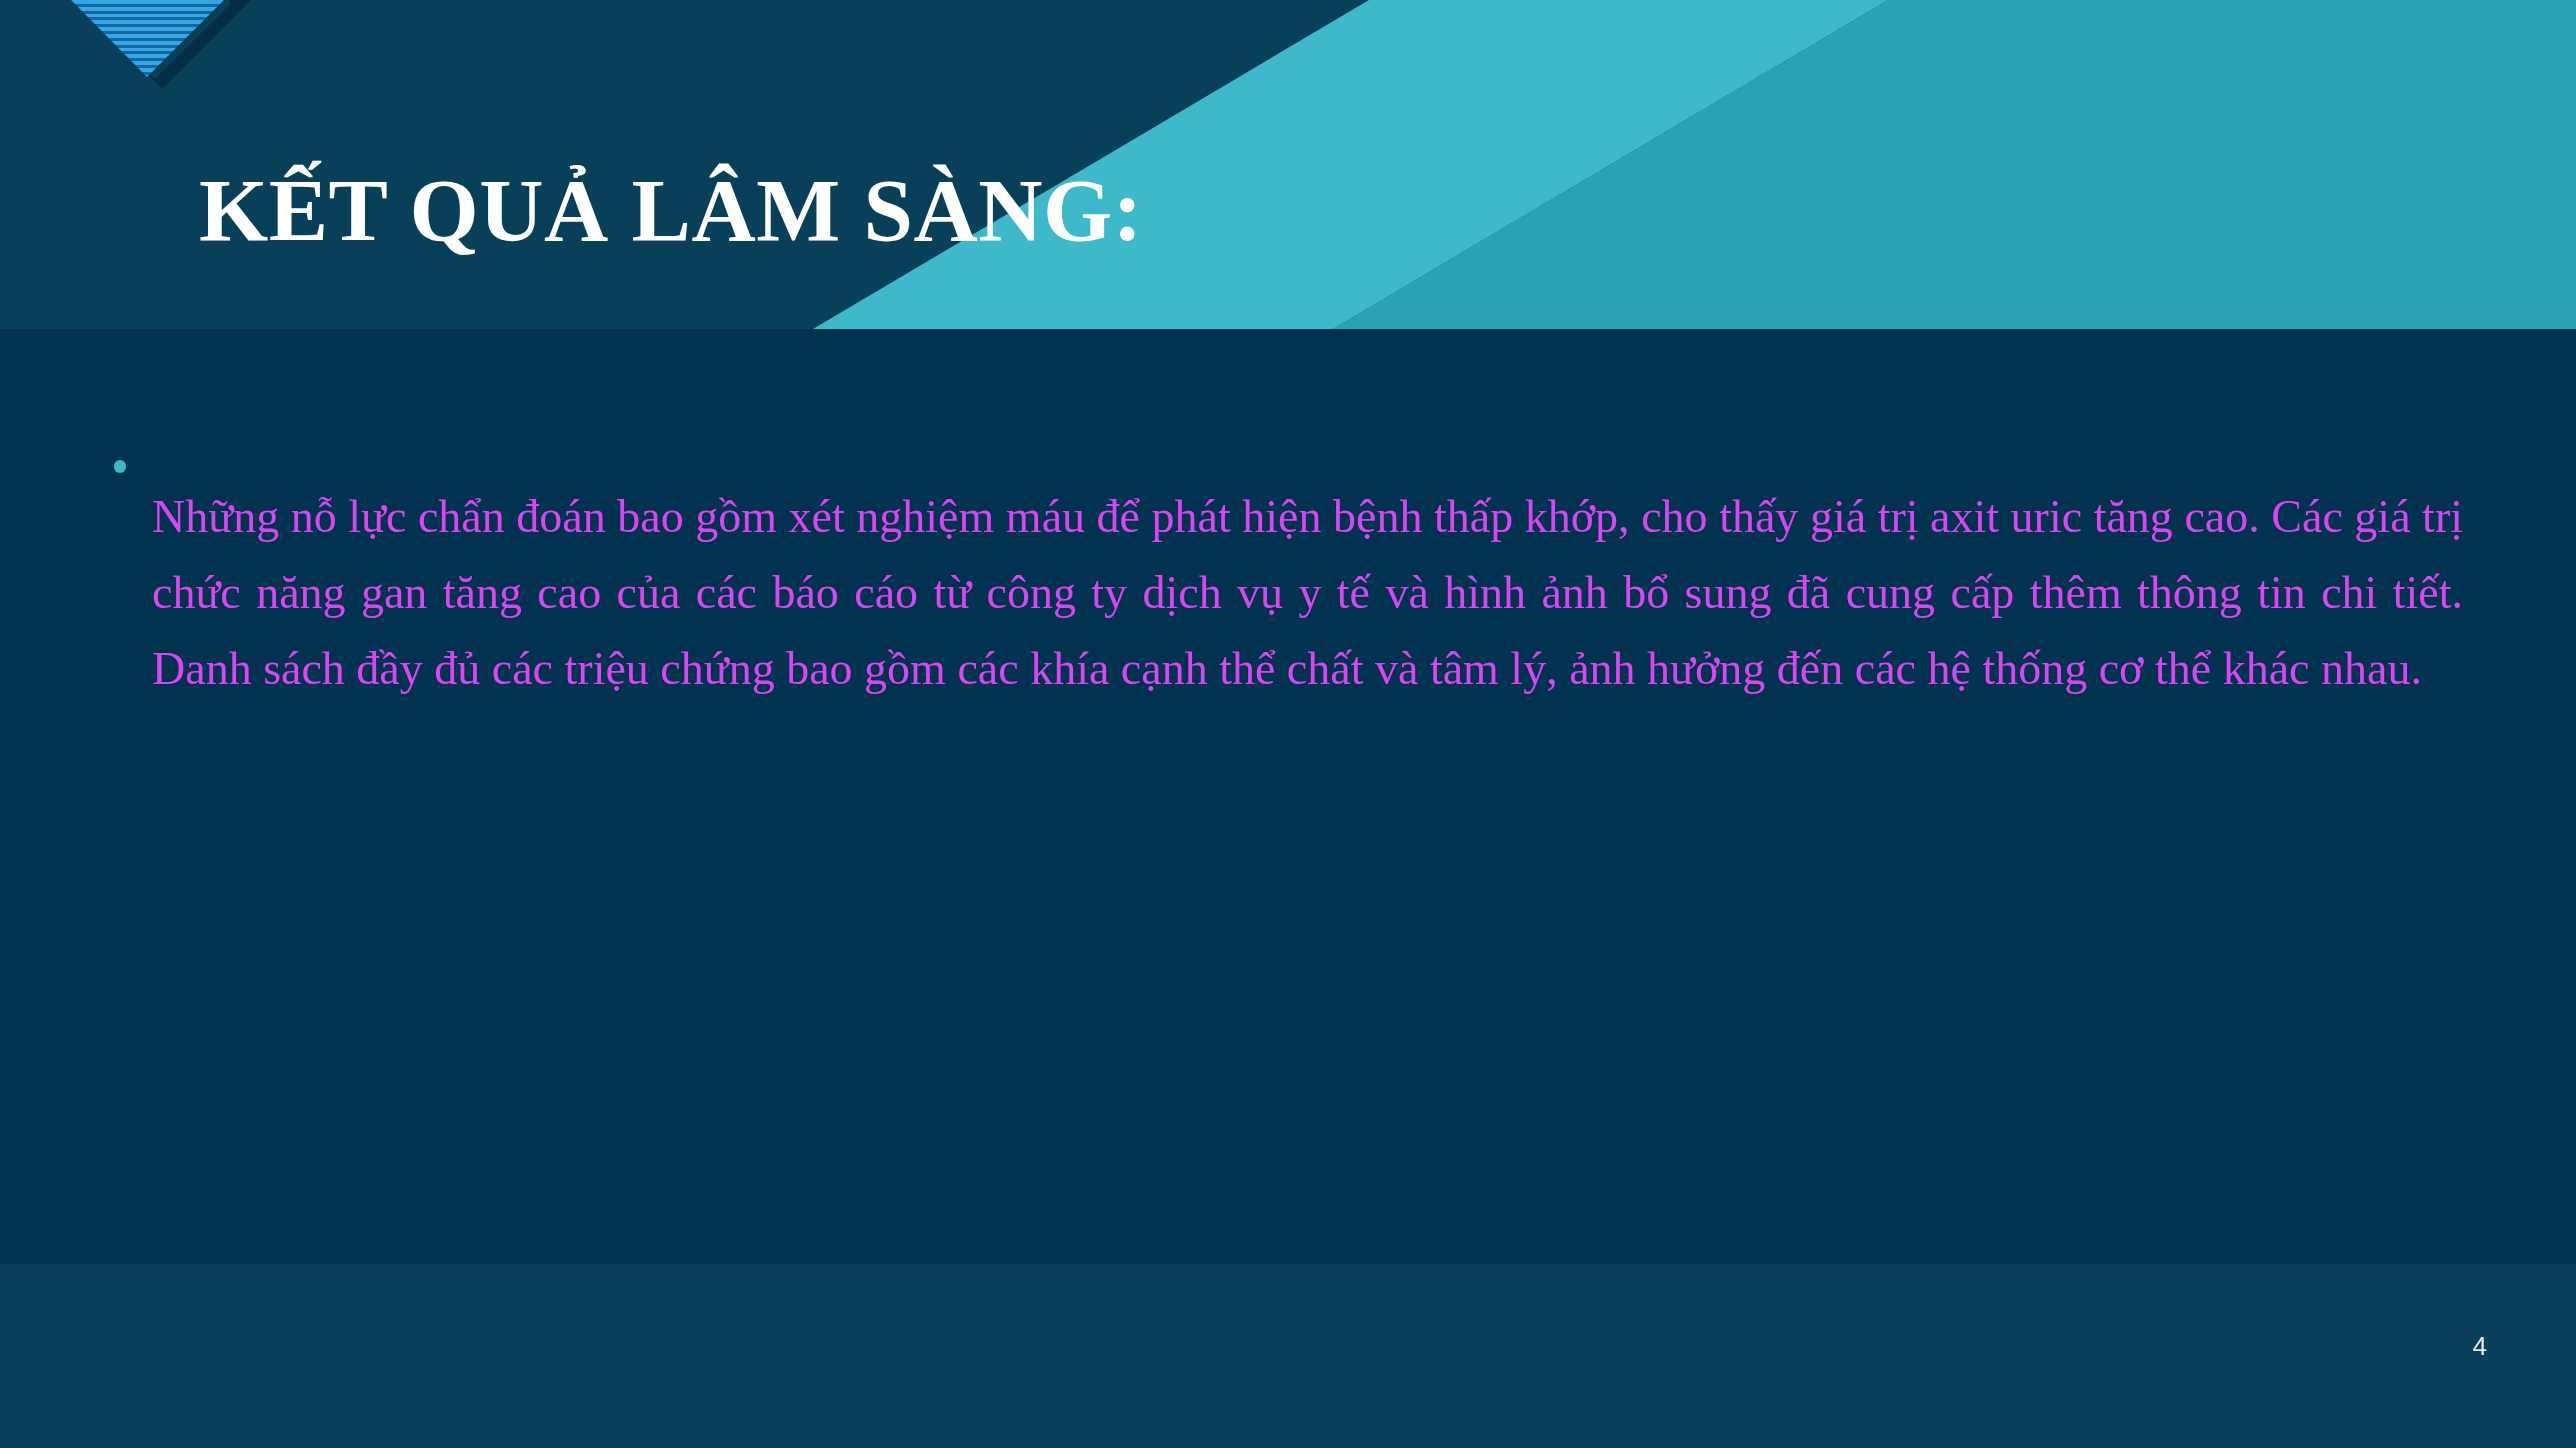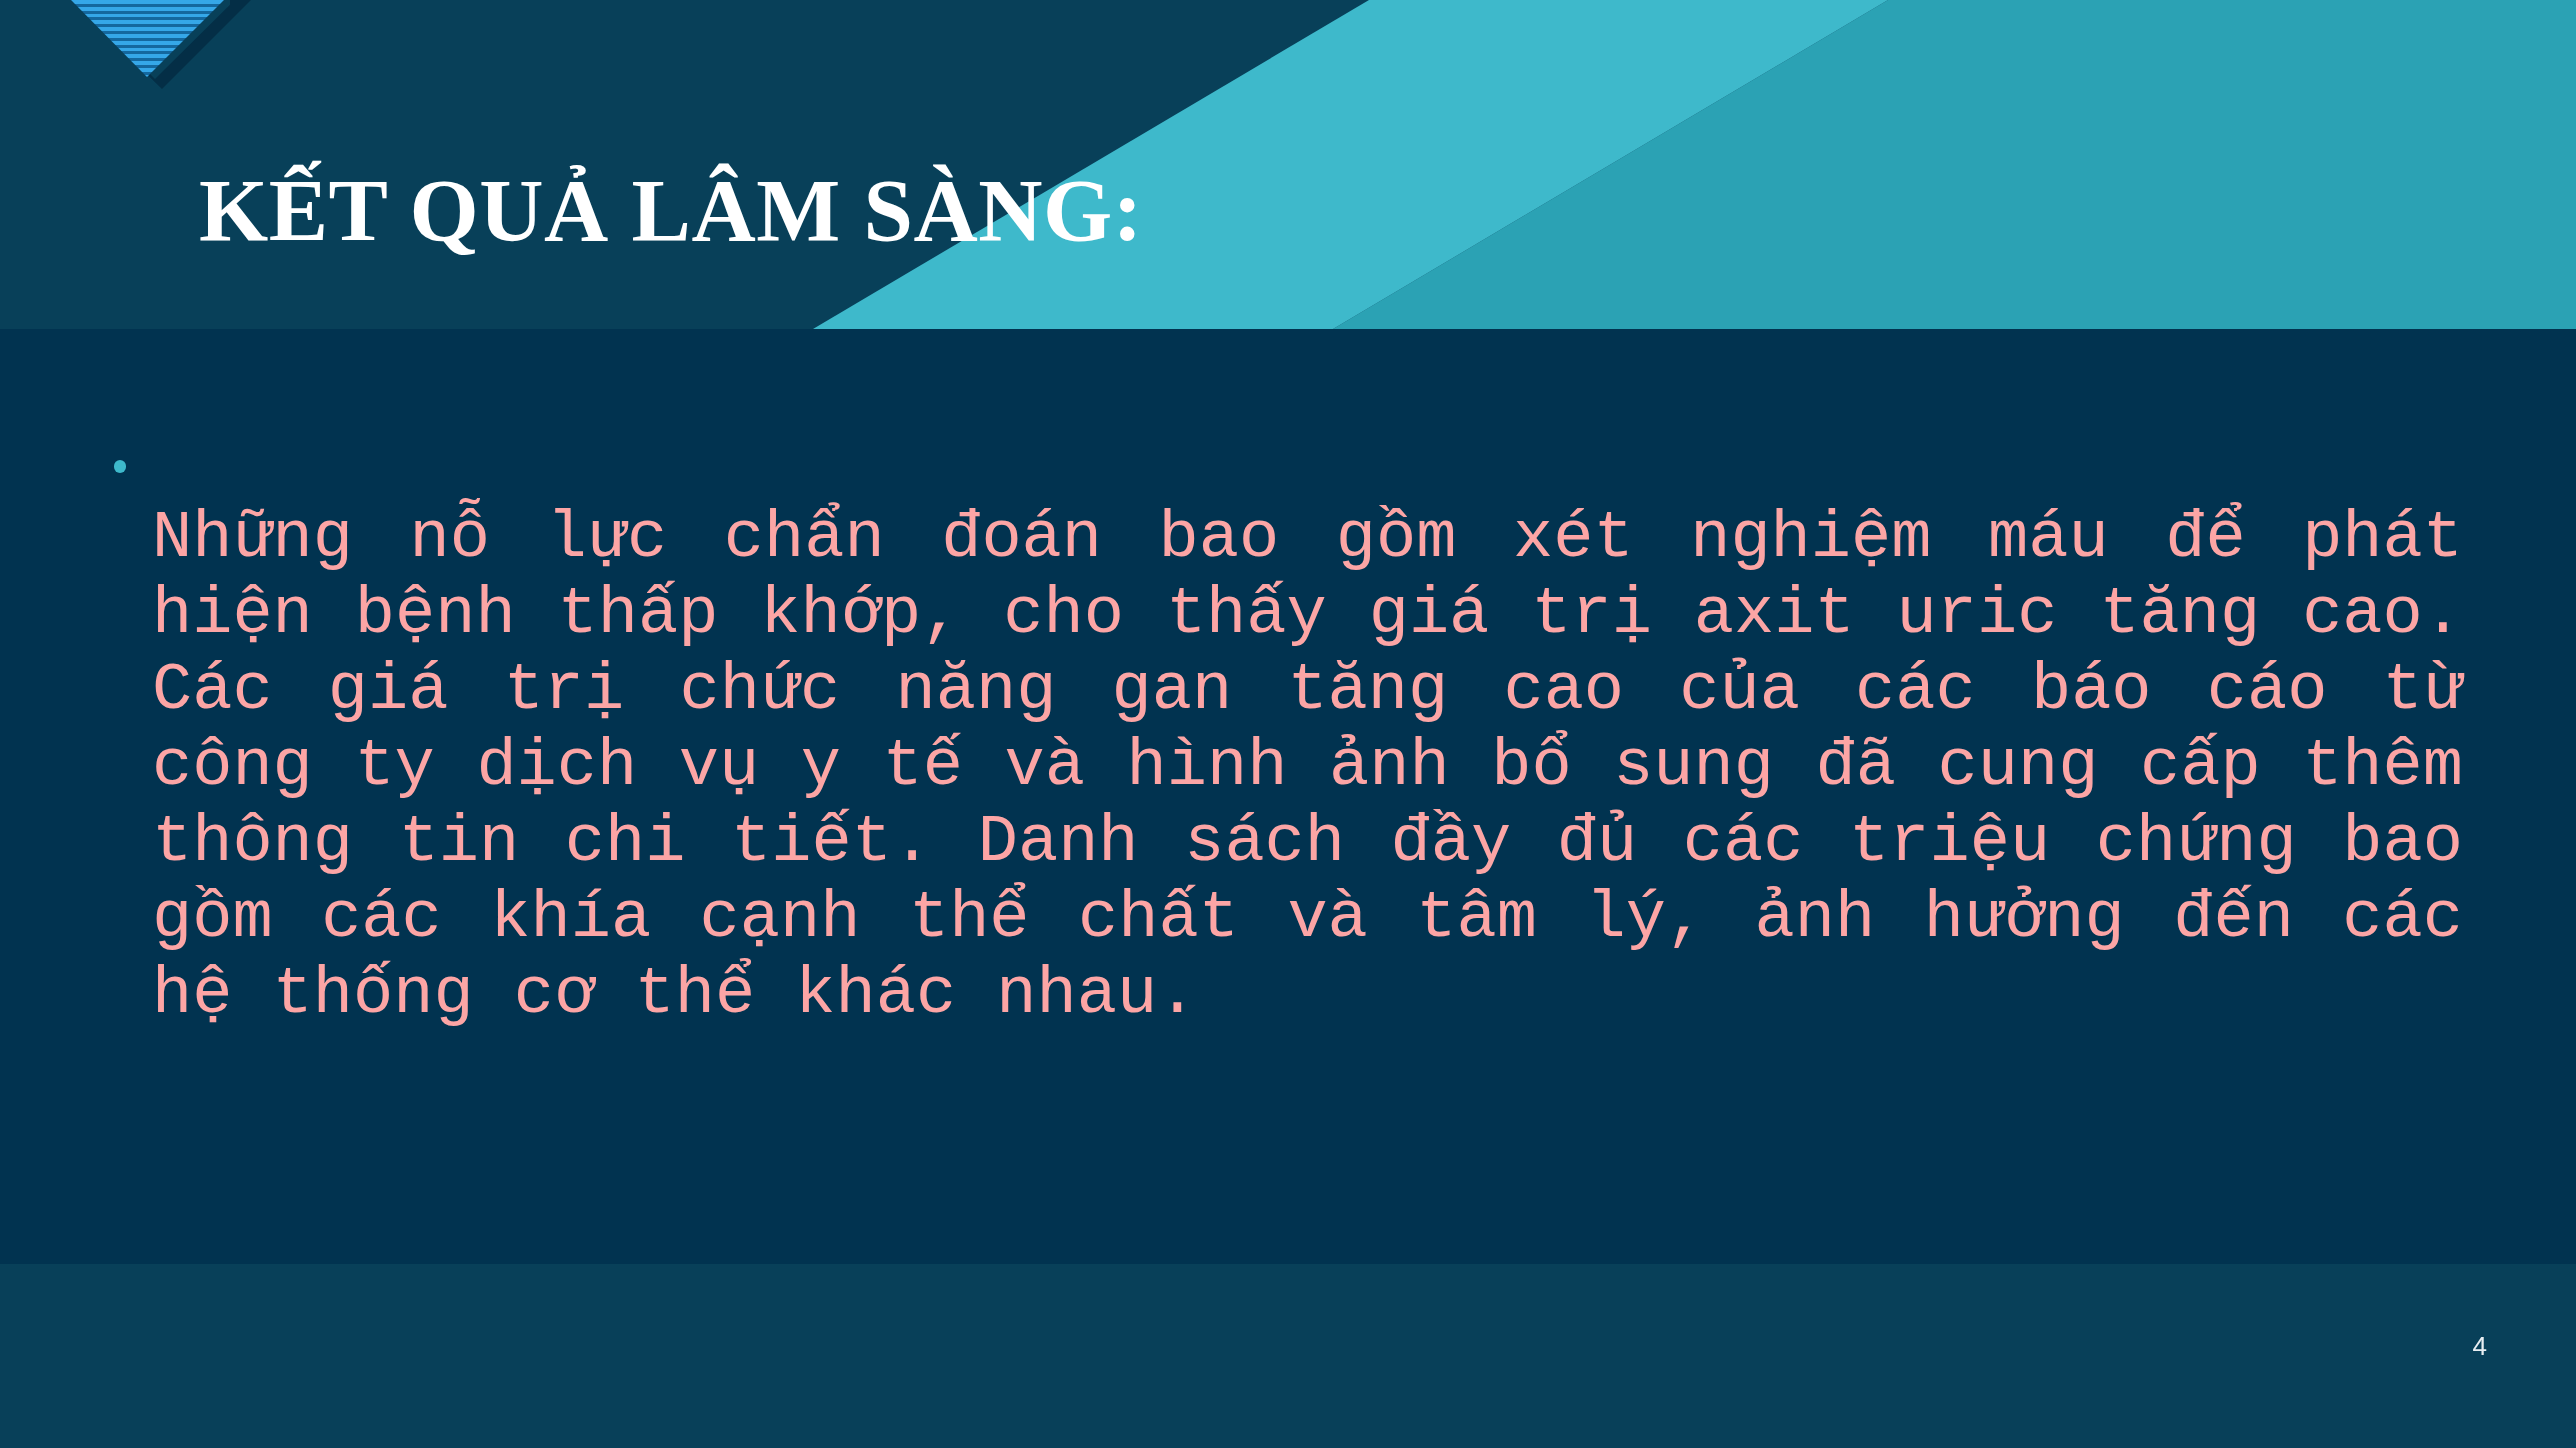--- a/index.html
+++ b/index.html
@@ -116,23 +116,23 @@
   .bullet-dot i {
     display: block;
     width: 12.6px;
     height: 12.6px;
     border-radius: 50%;
     background: #3EB9CB;
     margin-left: 7.7px;
   }
   .bullet-text {
     flex: 1 1 auto;
-    color: #fca5a5;
-    font-family: Liberation Mono, monospace;
-    font-size: 67px;
+    color: #d946ef;
+    font-family: Liberation Serif, serif;
+    font-size: 46px;
     line-height: 76px;
     text-align: justify;
     text-align-last: left;
     -moz-text-align-last: left;
   }
 
   
   .page-number {
     position: absolute;
     right: 89px;

